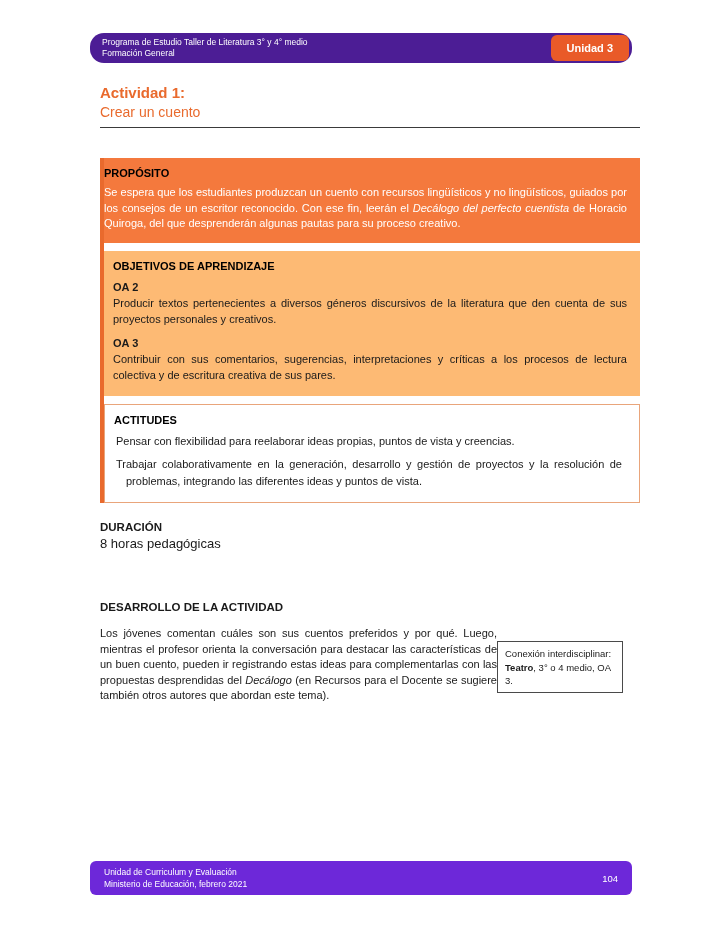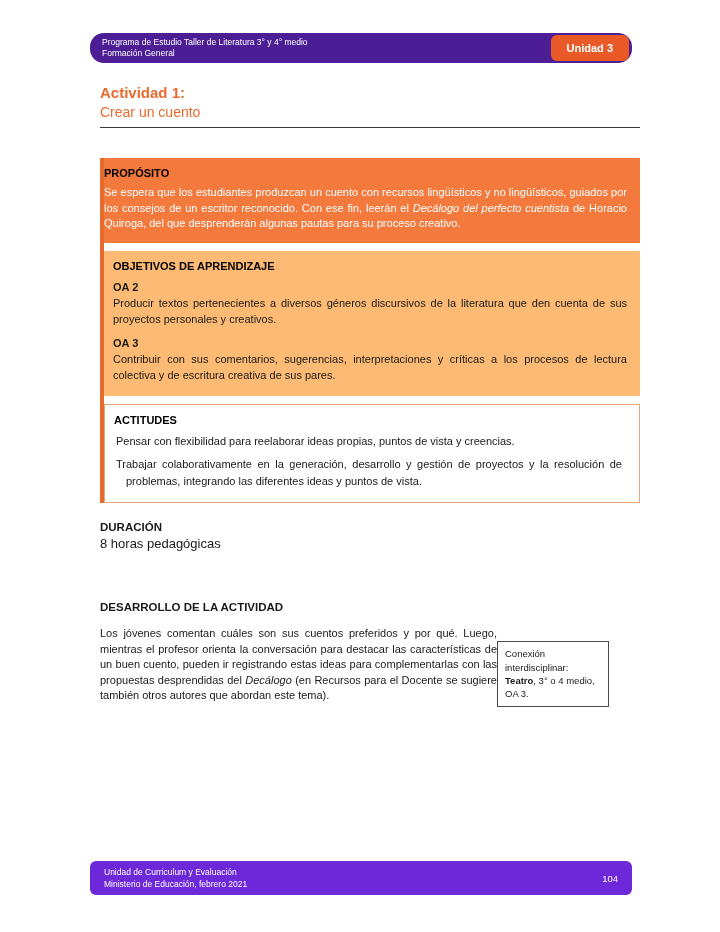--- a/index.html
+++ b/index.html
@@ -39,21 +39,21 @@
     font-size: 11px; line-height: 1.5; margin-top: 7px;
     padding-left: 12px; text-indent: -10px; text-align: justify;
   }
   .duracion { margin-top: 18px; }
   .duracion-heading { font-size: 11.5px; font-weight: bold; }
   .duracion-value { font-size: 13px; margin-top: 3px; }
   .desarrollo-heading { margin-top: 50px; font-size: 11.5px; font-weight: bold; }
   .desarrollo-row { display: flex; margin-top: 13px; align-items: flex-start; }
   .desarrollo-para { width: 397px; font-size: 11px; line-height: 15.5px; text-align: justify; }
   .sidebox {
-    width: 112px; border: 1px solid #4a4a4a; padding: 5px 7px;
+    width: 126px; border: 1px solid #4a4a4a; padding: 5px 7px;
     font-size: 9.5px; line-height: 1.4; margin-top: 15px;
   }
   .footer {
     position: absolute; top: 861px; left: 90px; width: 542px; height: 34px;
     background: #6d28d9; border-radius: 6px; color: #ffffff;
     display: flex; align-items: center; justify-content: space-between;
     padding: 0 14px;
   }
   .footer-lines { font-size: 8.5px; line-height: 1.45; }
   .page-number { font-size: 9.5px; }

